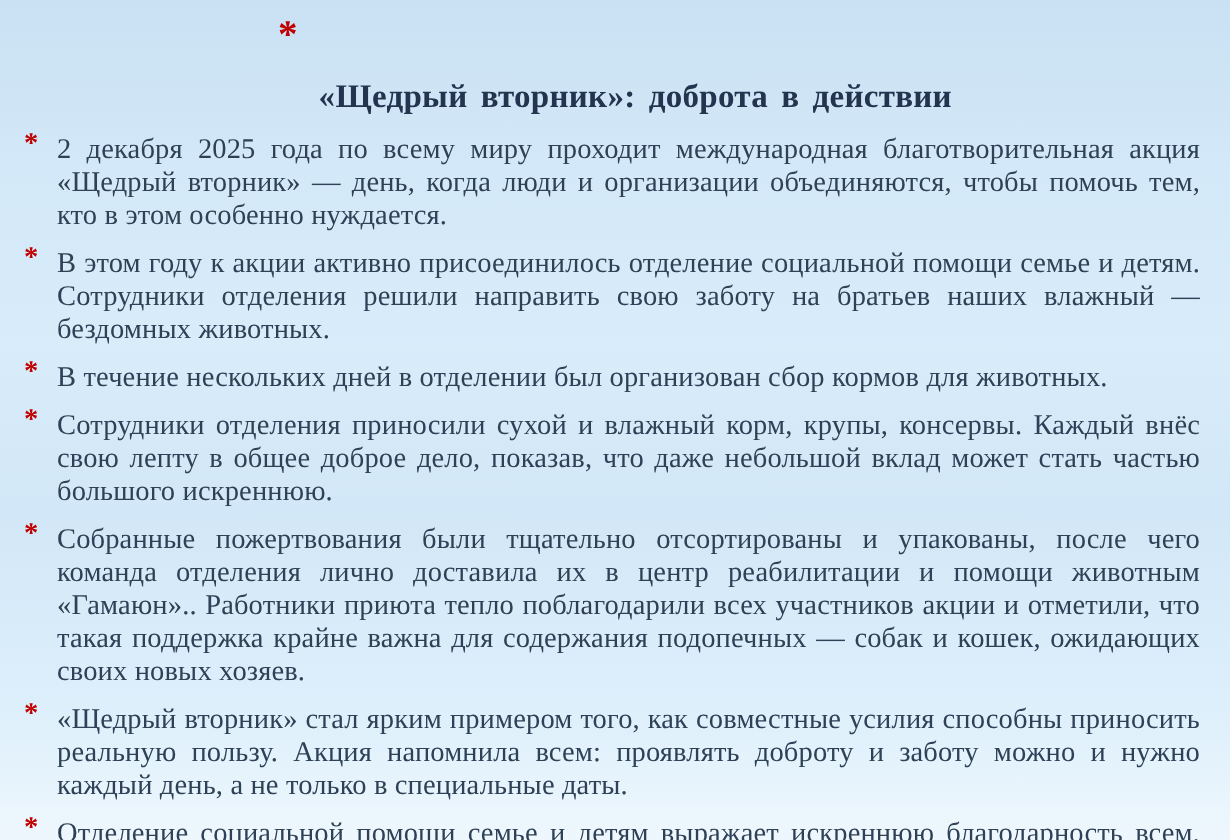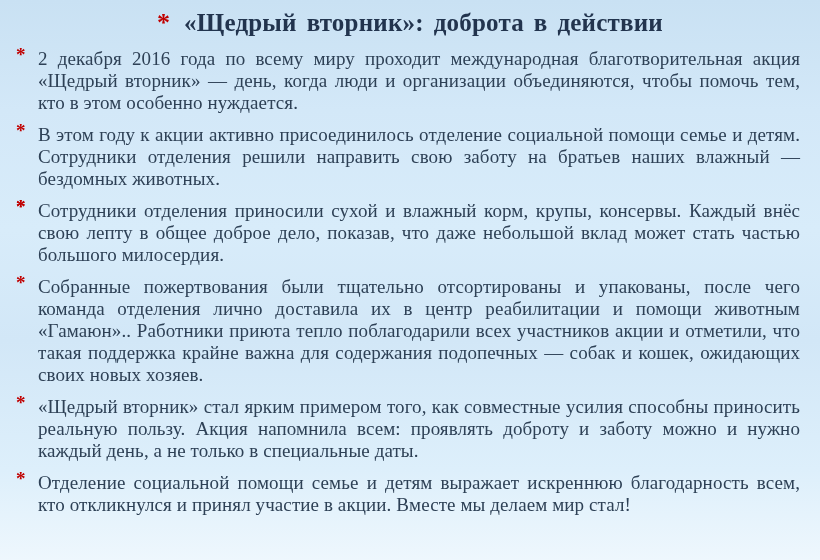--- a/index.html
+++ b/index.html
@@ -38,25 +38,26 @@
   }
   .title-asterisk {
     color: var(--accent-asterisk);
     font-size: 26px;
     font-weight: bold;
     line-height: 1;
     margin-top: 2px;
   }
   .slide-title {
     color: var(--title-text);
-    font-size: 25px;
+    font-size: 22px;
     font-weight: bold;
     line-height: 30px;
     word-spacing: 0.14em;
     letter-spacing: 0.2px;
+    margin-top: 41px;
   }
   .para {
     position: relative;
     margin: 0 20px 10px 38px;
     color: var(--text);
     font-size: 19px;
     line-height: 22px;
     text-align: justify;
     letter-spacing: 0.1px;
   }
@@ -75,35 +76,36 @@
 
 <div class="slide">
 
   <div class="title-row">
     <span class="title-asterisk">*</span>
     <h1 class="slide-title">«Щедрый вторник»: доброта в действии</h1>
   </div>
 
   <div class="para">
     <span class="bullet">*</span>
-    <span>2 декабря 2016 года по всему миру проходит международная благотворительная акция «Щедрый вторник» — день, когда люди и организации объединяются, чтобы помочь тем, кто в этом особенно нуждается.</span>
+    <span>2 декабря 2025 года по всему миру проходит международная благотворительная акция «Щедрый вторник» — день, когда люди и организации объединяются, чтобы помочь тем, кто в этом особенно нуждается.</span>
   </div>
 
   <div class="para">
     <span class="bullet">*</span>
     <span>В этом году к акции активно присоединилось отделение социальной помощи семье и детям. Сотрудники отделения решили направить свою заботу на братьев наших влажный — бездомных животных.</span>
   </div>
 
   <div class="para">
     <span class="bullet">*</span>
+    <span>В течение нескольких дней в отделении был организован сбор кормов для животных.</span>
   </div>
 
   <div class="para">
     <span class="bullet">*</span>
-    <span>Сотрудники отделения приносили сухой и влажный корм, крупы, консервы. Каждый внёс свою лепту в общее доброе дело, показав, что даже небольшой вклад может стать частью большого милосердия.</span>
+    <span>Сотрудники отделения приносили сухой и влажный корм, крупы, консервы. Каждый внёс свою лепту в общее доброе дело, показав, что даже небольшой вклад может стать частью большого искреннюю.</span>
   </div>
 
   <div class="para">
     <span class="bullet">*</span>
     <span>Собранные пожертвования были тщательно отсортированы и упакованы, после чего команда отделения лично доставила их в центр реабилитации и помощи животным «Гамаюн».. Работники приюта тепло поблагодарили всех участников акции и отметили, что такая поддержка крайне важна для содержания подопечных — собак и кошек, ожидающих своих новых хозяев.</span>
   </div>
 
   <div class="para">
     <span class="bullet">*</span>
     <span>«Щедрый вторник» стал ярким примером того, как совместные усилия способны приносить реальную пользу. Акция напомнила всем: проявлять доброту и заботу можно и нужно каждый день, а не только в специальные даты.</span>

